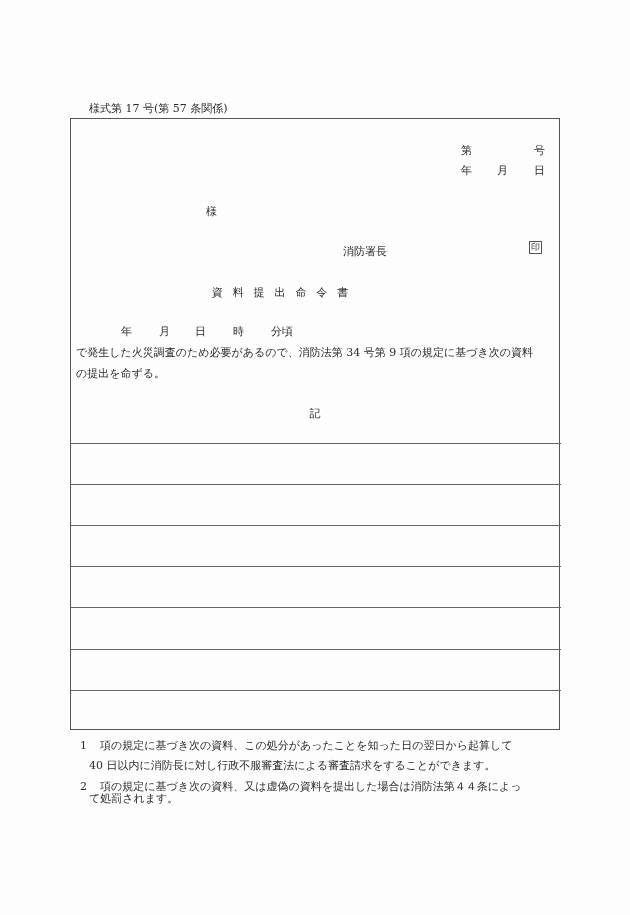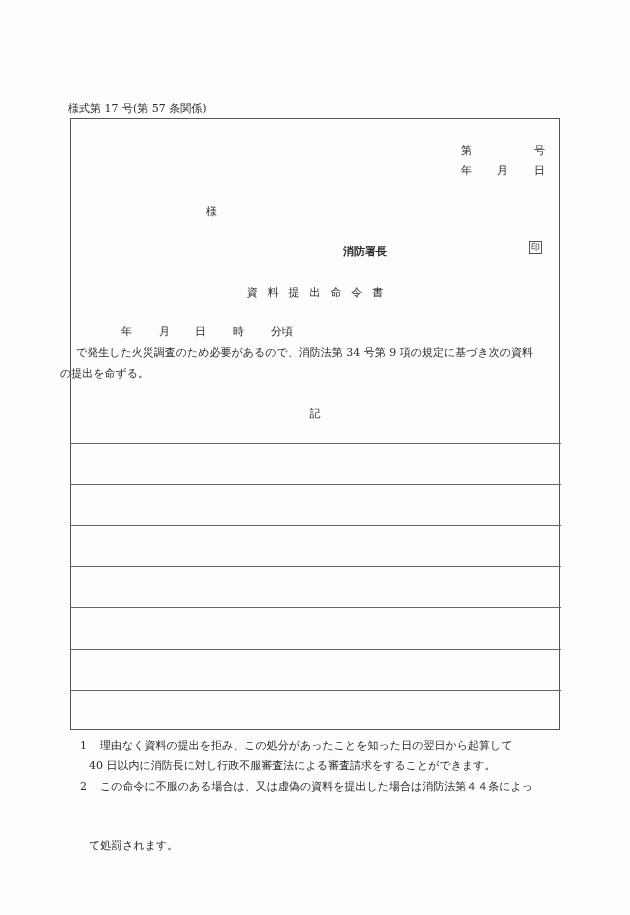--- a/index.html
+++ b/index.html
@@ -10,21 +10,21 @@
     body {
       width: 630px;
       height: 915px;
       position: relative;
       font-family: "DejaVu Serif", "Liberation Serif", serif;
       color: #2a2a2a;
       font-size: 11px;
       overflow: hidden;
     }
     .abs { position: absolute; white-space: nowrap; }
-    .form-label { left: 68px; top: 101px; font-size: 11px; }
+    .form-label { left: 89px; top: 101px; font-size: 11px; }
     .frame {
       position: absolute;
       left: 70px;
       top: 118px;
       width: 490px;
       height: 612px;
       border: 1px solid #555;
       box-sizing: border-box;
     }
     .row-line {
@@ -33,45 +33,45 @@
       width: 491px;
       height: 0;
       border-top: 1px solid #666;
     }
     .num-label { left: 461px; top: 143px; }
     .num-suffix { left: 534px; top: 143px; }
     .date-y { left: 461px; top: 163px; }
     .date-m { left: 497px; top: 163px; }
     .date-d { left: 534px; top: 163px; }
     .addressee { left: 206px; top: 204px; }
-    .chief { left: 343px; top: 244px; font-weight: bold; }
+    .chief { left: 343px; top: 244px; }
     .seal {
       position: absolute;
       left: 529px;
       top: 241px;
       width: 13px;
       height: 13px;
       border: 1px solid #555;
       box-sizing: border-box;
       font-size: 9px;
       line-height: 11px;
       text-align: center;
       color: #333;
     }
-    .title { left: 0; width: 630px; text-align: center; top: 285px; letter-spacing: 0.9em; text-indent: 0.9em; }
+    .title { left: 0; width: 560px; text-align: center; top: 285px; letter-spacing: 0.9em; text-indent: 0.9em; }
     .fire-date { left: 121px; top: 324px; word-spacing: 0; }
     .fire-date span { display: inline-block; }
     .body-line1 { left: 76px; top: 345px; }
-    .body-line2 { left: 60px; top: 366px; text-align: center; }
+    .body-line2 { left: 76px; top: 366px; text-align: center; }
     .ki { left: 0; width: 630px; text-align: center; top: 406px; }
     .note { font-size: 11px; }
     .note1a { left: 80px; top: 738px; }
     .note1b { left: 89px; top: 758px; }
     .note2a { left: 80px; top: 779px; }
-    .note2b { left: 89px; top: 838px; }
+    .note2b { left: 89px; top: 791px; }
     .note-num { display: inline-block; width: 20px; }
   </style>
 </head>
 <body>
 
 <div class="abs form-label">様式第 17 号(第 57 条関係)</div>
 
 <div class="frame"></div>
 
 <div class="abs num-label">第</div>
@@ -97,16 +97,16 @@
 <div class="abs ki">記</div>
 
 <div class="row-line" style="top:443px"></div>
 <div class="row-line" style="top:484px"></div>
 <div class="row-line" style="top:525px"></div>
 <div class="row-line" style="top:566px"></div>
 <div class="row-line" style="top:607px"></div>
 <div class="row-line" style="top:649px"></div>
 <div class="row-line" style="top:690px"></div>
 
-<div class="abs note note1a"><span class="note-num">1</span><span>理由なく資料の提出を拒み、この処分があったことを知った日の翌日から起算して</span></div>
+<div class="abs note note1a"><span class="note-num">1</span><span>項の規定に基づき次の資料、この処分があったことを知った日の翌日から起算して</span></div>
 <div class="abs note note1b">40 日以内に消防長に対し行政不服審査法による審査請求をすることができます。</div>
-<div class="abs note note2a"><span class="note-num">2</span><span>この命令に不服のある場合は、又は虚偽の資料を提出した場合は消防法第４４条によっ</span></div>
+<div class="abs note note2a"><span class="note-num">2</span><span>項の規定に基づき次の資料、又は虚偽の資料を提出した場合は消防法第４４条によっ</span></div>
 <div class="abs note note2b">て処罰されます。</div>
 
 </body></html>

